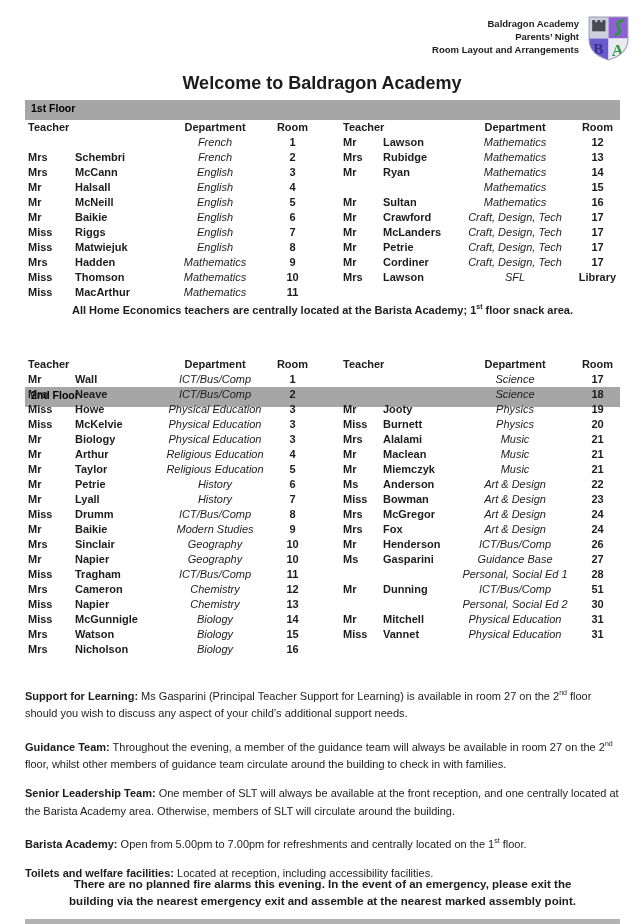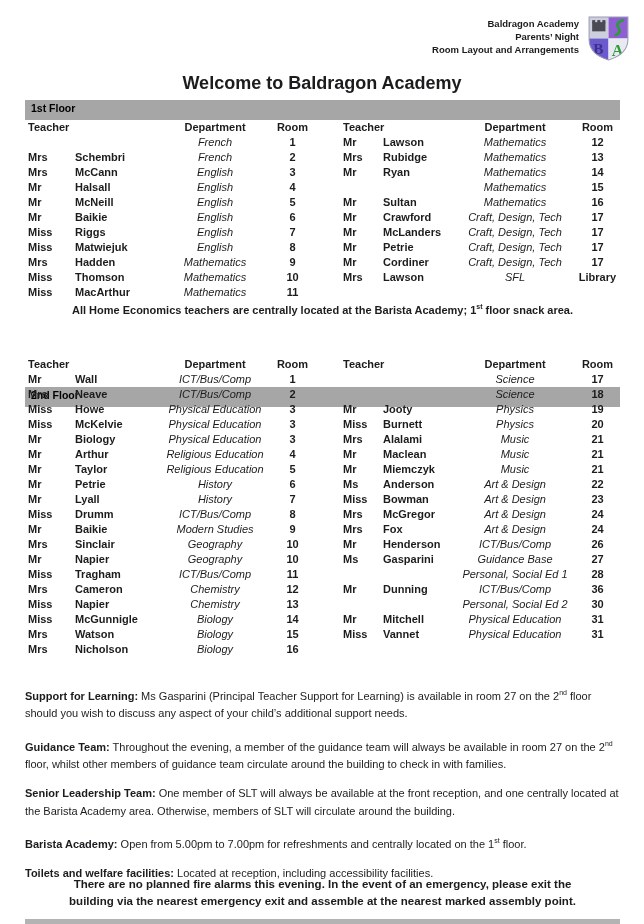--- a/index.html
+++ b/index.html
@@ -387,21 +387,21 @@
     </div>
     <div class="trow">
       <div class="c-title">Mrs</div>
       <div class="c-name">Cameron</div>
       <div class="c-dept">Chemistry</div>
       <div class="c-room">12</div>
       <div class="c-spacer"></div>
       <div class="c-title">Mr</div>
       <div class="c-name">Dunning</div>
       <div class="c-dept">ICT/Bus/Comp</div>
-      <div class="c-room">36</div>
+      <div class="c-room">51</div>
     </div>
     <div class="trow">
       <div class="c-title">Miss</div>
       <div class="c-name">Napier</div>
       <div class="c-dept">Chemistry</div>
       <div class="c-room">13</div>
       <div class="c-spacer"></div>
       <div class="c-title"></div>
       <div class="c-name"></div>
       <div class="c-dept">Personal, Social Ed 2</div>

